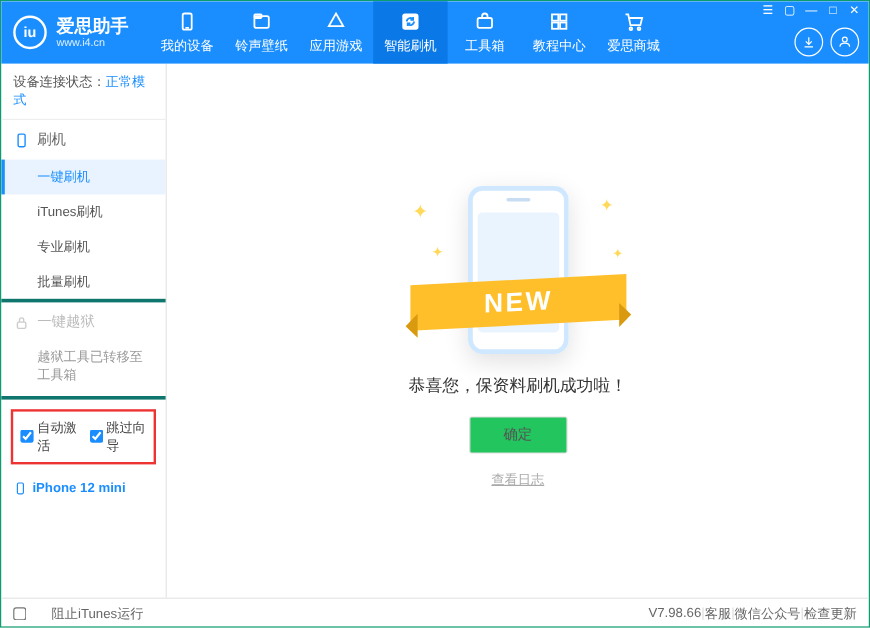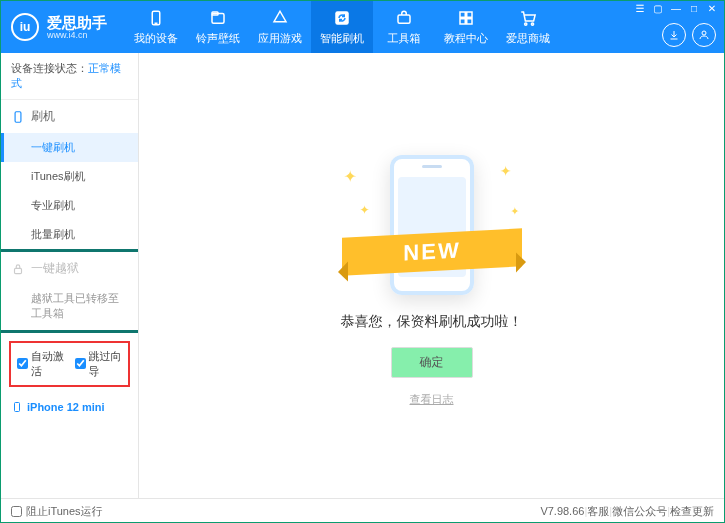--- a/index.html
+++ b/index.html
@@ -43,25 +43,25 @@
 .star { position: absolute; color: #ffd95a; }
 .s1 { left: 2px; top: 22px; font-size: 16px; }
 .s2 { left: 18px; top: 58px; font-size: 12px; }
 .s3 { right: 10px; top: 18px; font-size: 14px; }
 .s4 { right: 2px; top: 60px; font-size: 11px; }
 .ribbon { position: absolute; left: 0; right: 0; bottom: 24px; height: 38px; background: #ffbf2b; transform: skewY(-3deg); display: flex; align-items: center; justify-content: center; font-weight: 900; font-size: 22px; color: #fff; letter-spacing: 2px; }
 .ribbon::before, .ribbon::after { content: ""; position: absolute; width: 0; height: 0; border: 10px solid transparent; }
 .ribbon::before { left: -14px; bottom: -6px; border-right-color: #d99a10; }
 .ribbon::after { right: -14px; bottom: -6px; border-left-color: #d99a10; }
 .msg { font-size: 14px; color: #333; margin-bottom: 16px; }
-.ok-btn { border: 1px solid #ddd; background: #86efac; padding: 6px 28px; font-size: 12px; color: #555; cursor: pointer; border-radius: 2px; margin-bottom: 14px; }
+.ok-btn { border: 1px solid #ddd; background: #22c55e; padding: 6px 28px; font-size: 12px; color: #555; cursor: pointer; border-radius: 2px; margin-bottom: 14px; }
 .log-link { font-size: 11px; color: #aaa; text-decoration: underline; cursor: pointer; }
 
 .footer { height: 25px; border-top: 1px solid #e5e5e5; display: flex; align-items: center; padding: 0 10px; font-size: 11px; color: #666; justify-content: space-between; }
-.f-left { display: flex; align-items: center; gap: 4px; }
+.f-left { display: flex; align-items: center; gap: 21px; }
 .f-right { display: flex; align-items: center; gap: 0; }
 .sep { color: #ddd; }
 svg { display: block; }
 </style>
 </head>
 <body>
 
 <div class="header">
   <div class="logo-box">
     <div class="logo-circle">iu</div>

